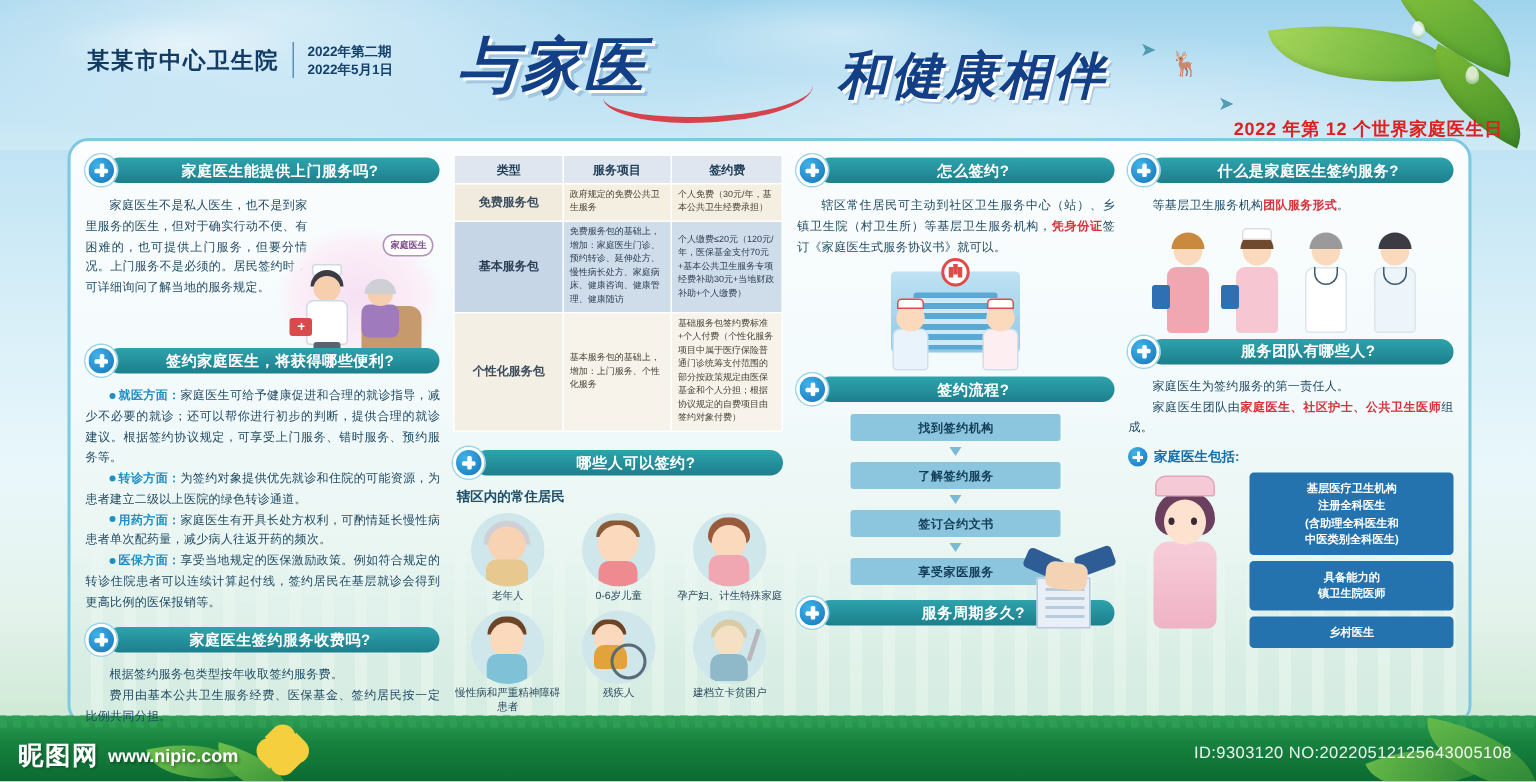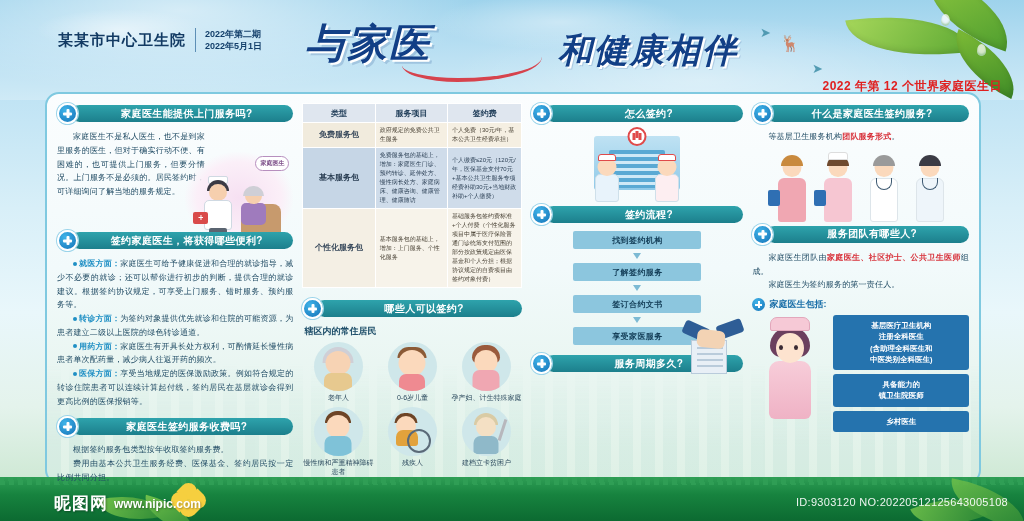--- a/index.html
+++ b/index.html
@@ -231,21 +231,21 @@
   .nurse .ncap{ position:absolute; left:50%; transform:translateX(-50%); top:0; width:18px;height:7px;
               background:#fff; border-radius:3px 3px 0 0; border:1px solid #e04a4a;}
   .nurse .nb{ position:absolute; left:50%; transform:translateX(-50%); bottom:0; width:24px;height:28px;
               border-radius:5px 5px 3px 3px; background:#ffffff; border:1px solid #cfe0ea;}
   .nurse.n1 .nb{ background:#e8f3fb; }
   .nurse.n2 .nb{ background:#fdeef1; }
 
   
   .flow{ display:flex; flex-direction:column; align-items:center; gap:0; margin-top:2px; }
   .flow-box{
-    width:128px; height:18px; background:#8cc6de; border-radius:2px;
+    width:140px; height:18px; background:#8cc6de; border-radius:2px;
     color:#133d57; font-size:8px; font-weight:700;
     display:flex; align-items:center; justify-content:center; letter-spacing:.4px;
   }
   .flow-arr{ width:0;height:0; border-left:4px solid transparent; border-right:4px solid transparent;
              border-top:6px solid #7cbad4; margin:4px 0; }
 
   
   .handshake{ position:absolute; right:2px; bottom:6px; width:56px; height:54px; }
   .handshake .sheet{ position:absolute; left:6px; bottom:0; width:36px; height:34px; background:#e8eff6;
                      border:1px solid #b9cbdb; }
@@ -308,21 +308,21 @@
   }
 
   
   .footer{ position:absolute; left:0; bottom:0; width:1024px; height:44px; overflow:hidden; }
   .grass{ position:absolute; left:0; bottom:0; width:100%; height:44px;
           background:linear-gradient(180deg,#2f9e55 0%, #17833f 40%, #0c6a31 100%); }
   .grass:before{ content:""; position:absolute; left:0; top:-6px; width:100%; height:14px;
           background:repeating-linear-gradient(82deg,#2f9e55 0 5px, rgba(47,158,85,0) 5px 9px); }
   .ftr-brand{ position:absolute; left:12px; bottom:6px; display:flex; align-items:center; gap:6px; }
   .ftr-logo{ font-size:17px; font-weight:900; color:#ffffff; letter-spacing:1px;
-             text-shadow:1px 1px 2px rgba(0,0,0,.35);margin-left:42px; }
+             text-shadow:1px 1px 2px rgba(0,0,0,.35); }
   .ftr-url{ font-size:12px; font-weight:700; color:#ffffff; text-shadow:1px 1px 2px rgba(0,0,0,.35); }
   .ftr-id{ position:absolute; right:16px; bottom:13px; font-size:11px; color:#ffffff; opacity:.92;
            letter-spacing:.3px; }
   .flower{ position:absolute; left:172px; bottom:4px; width:34px; height:34px; }
   .flower i{ position:absolute; width:17px;height:17px; border-radius:50% 50% 50% 0; background:#f6cf3f; }
   .flower i:nth-child(1){ left:8px; top:0; transform:rotate(45deg);}
   .flower i:nth-child(2){ left:17px; top:9px; transform:rotate(135deg);}
   .flower i:nth-child(3){ left:8px; top:17px; transform:rotate(225deg);}
   .flower i:nth-child(4){ left:-1px; top:9px; transform:rotate(315deg);}
   .bigleaf{ position:absolute; border-radius:0 100% 0 100%; background:linear-gradient(135deg,#6fc04a,#2f8a36); }
@@ -501,20 +501,21 @@
             <div class="pcap">建档立卡贫困户</div>
           </div>
         </div>
       </div>
 
       <div class="col col-3">
         <div class="sec">
           <div class="plus"></div>
           <div class="sec-pill">怎么签约?</div>
         </div>
+        <div class="para"><span>辖区常住居民可主动到社区卫生服务中心（站）、乡镇卫生院（村卫生所）等基层卫生服务机构，</span><span class="hl-red">凭身份证</span><span>签订《家庭医生式服务协议书》就可以。</span></div>
 
         <div class="ill-hospital">
           <div class="hosp-bldg">
               <div class="hosp-win"></div>
             </div>
           <div class="nurse n1">
               <div class="nb"></div>
               <div class="nh"></div>
               <div class="ncap"></div>
             </div>
@@ -585,22 +586,22 @@
               <div class="dh"></div>
               <div class="dhair"></div>
               <div class="stet"></div>
             </div>
         </div>
 
         <div class="sec" style="margin-top:2px;">
           <div class="plus"></div>
           <div class="sec-pill">服务团队有哪些人?</div>
         </div>
+        <div class="para">家庭医生为签约服务的第一责任人。</div>
         <div class="para"><span>家庭医生团队由</span><span class="hl-red">家庭医生、社区护士、公共卫生医师</span><span>组成。</span></div>
-        <div class="para">家庭医生为签约服务的第一责任人。</div>
 
         <div class="team-plus">
           <div class="mini"></div>
           <span>家庭医生包括:</span>
         </div>
 
         <div class="team-wrap">
           <div class="team-nurse">
             <div class="tn-body"></div>
               <div class="tn-hair"></div>

